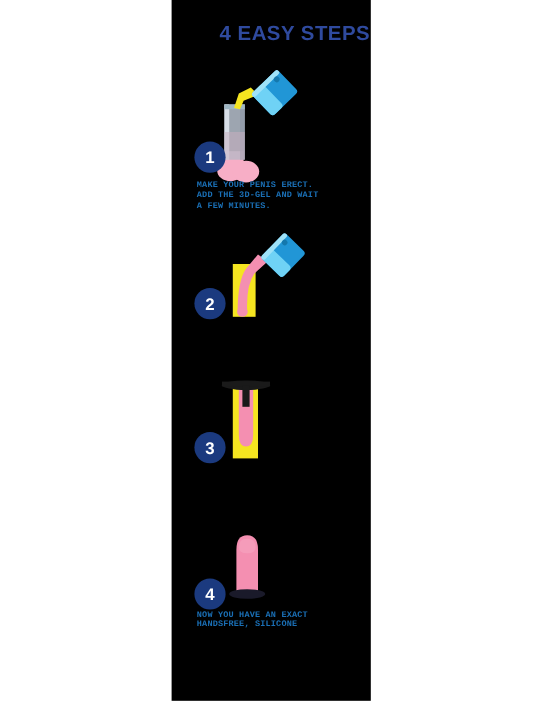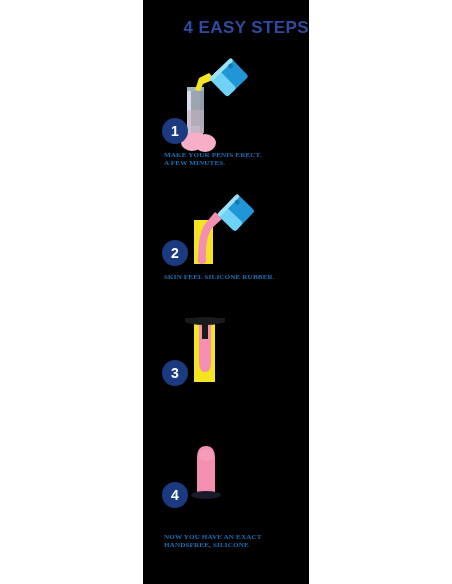--- a/index.html
+++ b/index.html
@@ -23,26 +23,27 @@
     height: 584px;
     background: #000000;
     overflow: hidden;
   }
 
   .panel-title {
     position: absolute;
     top: 18px;
     left: 0;
     width: 166px;
-    text-align: right;
+    text-align: left;
     color: #2f4a9e;
     font-size: 17px;
     font-weight: bold;
     letter-spacing: 0.4px;
     font-family: "Liberation Sans", sans-serif;
+    padding-left: 40px;
   }
 
   .step {
     position: absolute;
     left: 0;
     width: 166px;
   }
 
   .step-art {
     position: relative;
@@ -67,21 +68,21 @@
   .step-text {
     position: absolute;
     left: 21px;
     width: 126px;
     color: #1a6fb5;
     font-size: 7.1px;
     font-weight: bold;
     line-height: 8.4px;
     letter-spacing: 0.15px;
     text-transform: uppercase;
-    font-family: Liberation Serif, serif;
+    font-family: Liberation Mono, monospace;
   }
 
   .step-text div { white-space: nowrap; }
 
   svg { display: block; overflow: visible; }
 </style>
 </head>
 <body>
 
 <div id="infographic-panel">
@@ -115,20 +116,21 @@
           <rect x="70" y="4" width="30" height="4" rx="2" fill="#9fe2f8"></rect>
           <circle cx="94" cy="10" r="2.4" fill="#1478ad"></circle>
         </g>
       </svg>
     </div>
 
     <div class="badge" style="top:58px; left:19px;">1</div>
 
     <div class="step-text" style="top:91px;">
       <div>MAKE YOUR PENIS ERECT.</div>
+      <div>ADD THE 3D-GEL AND WAIT</div>
       <div>A FEW MINUTES.</div>
     </div>
   </div>
 
   <div class="step" style="top:198px;">
 
     <div class="step-art">
       <svg width="166" height="70" viewBox="0 0 166 70">
 
         <rect x="51" y="22" width="19" height="44" fill="#f5e520"></rect>
@@ -143,21 +145,20 @@
           <rect x="78" y="2" width="12" height="25" rx="3" fill="#6fd2f5"></rect>
           <rect x="78" y="2" width="29" height="4" rx="2" fill="#9fe2f8"></rect>
           <circle cx="101" cy="8" r="2.3" fill="#1478ad"></circle>
         </g>
       </svg>
     </div>
 
     <div class="badge" style="top:42px; left:19px;">2</div>
 
     <div class="step-text" style="top:75px;">
-      <div>SKIN FEEL SILICONE RUBBER.</div>
     </div>
   </div>
 
   <div class="step" style="top:314px;">
 
     <div class="step-art">
       <svg width="166" height="72" viewBox="0 0 166 72">
 
         <rect x="51" y="8" width="21" height="60" fill="#f5e520"></rect>
 
@@ -184,19 +185,19 @@
 
         <path d="M54 18 Q54 6 63 6 Q72 6 72 18 L72 54 L54 54 Z" fill="#f48fb1"></path>
         <path d="M56 16 Q56 9 63 9 Q70 9 70 16 Q70 21 63 21 Q56 21 56 16 Z" fill="#f59cba"></path>
 
         <ellipse cx="63" cy="55" rx="15" ry="4" fill="#1a1a2a"></ellipse>
       </svg>
     </div>
 
     <div class="badge" style="top:42px; left:19px;">4</div>
 
-    <div class="step-text" style="top:93px;">
+    <div class="step-text" style="top:69px;">
       <div>NOW YOU HAVE AN EXACT</div>
       <div>HANDSFREE, SILICONE</div>
     </div>
   </div>
 
 </div>
 
 </body></html>

